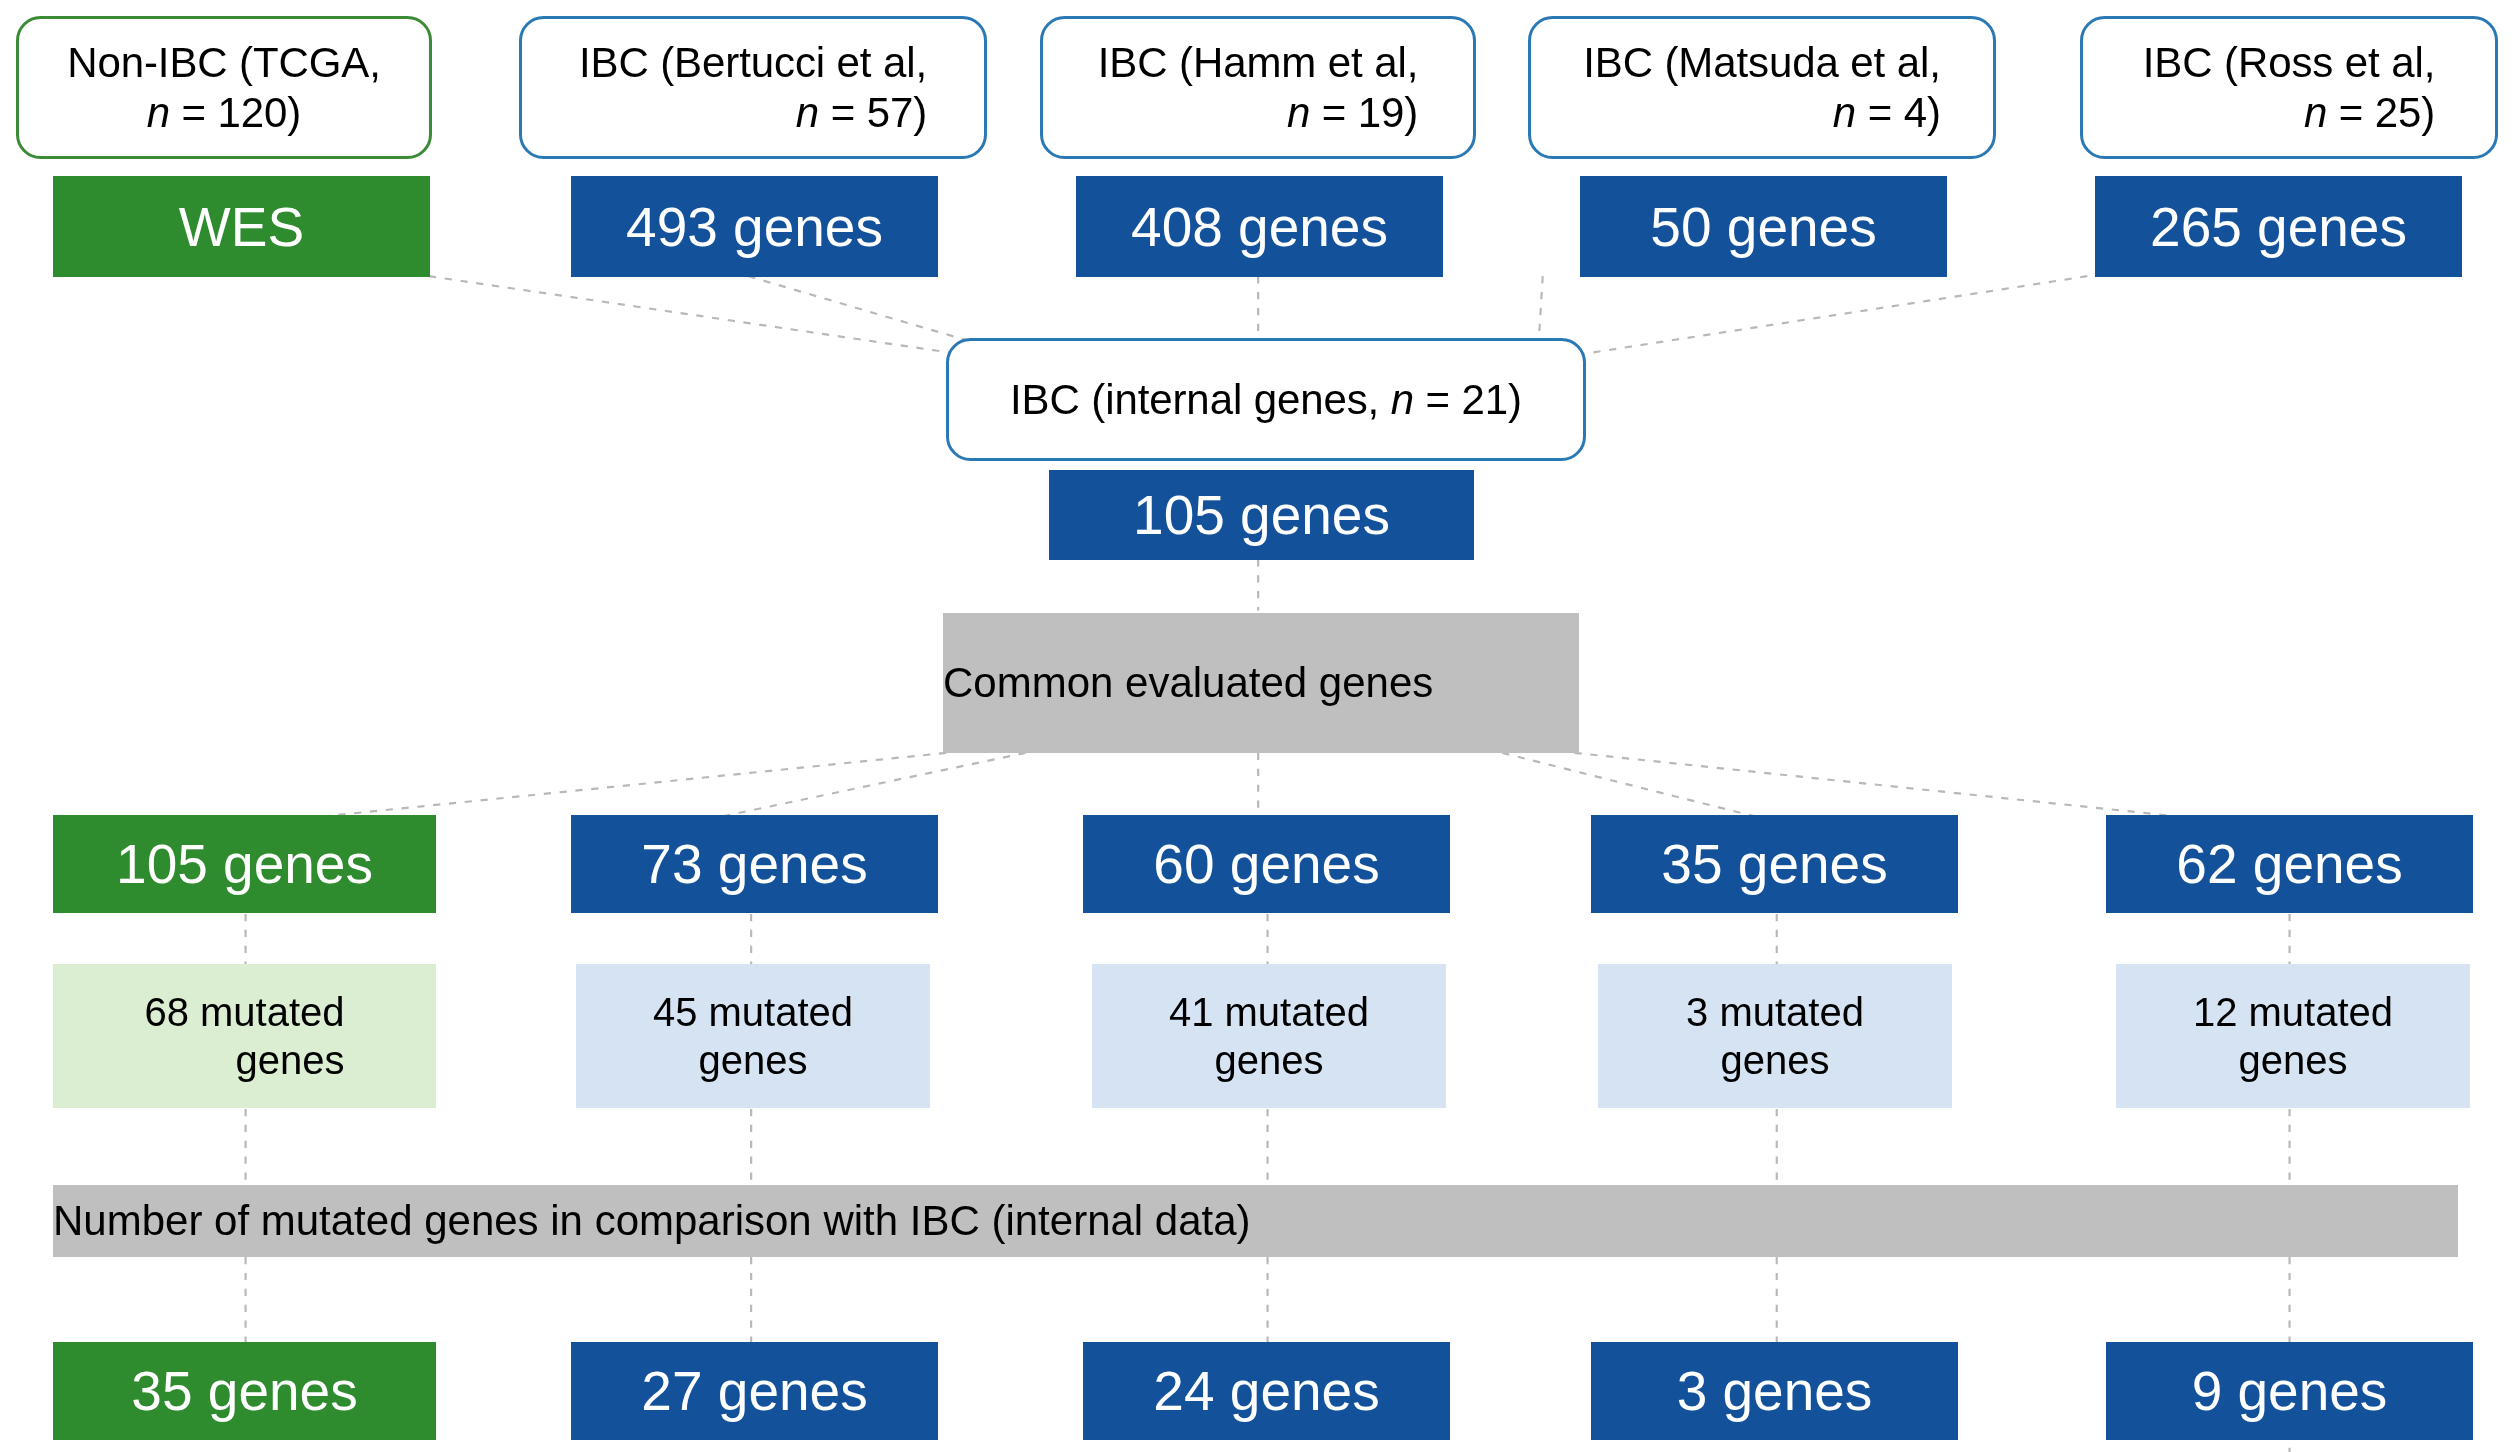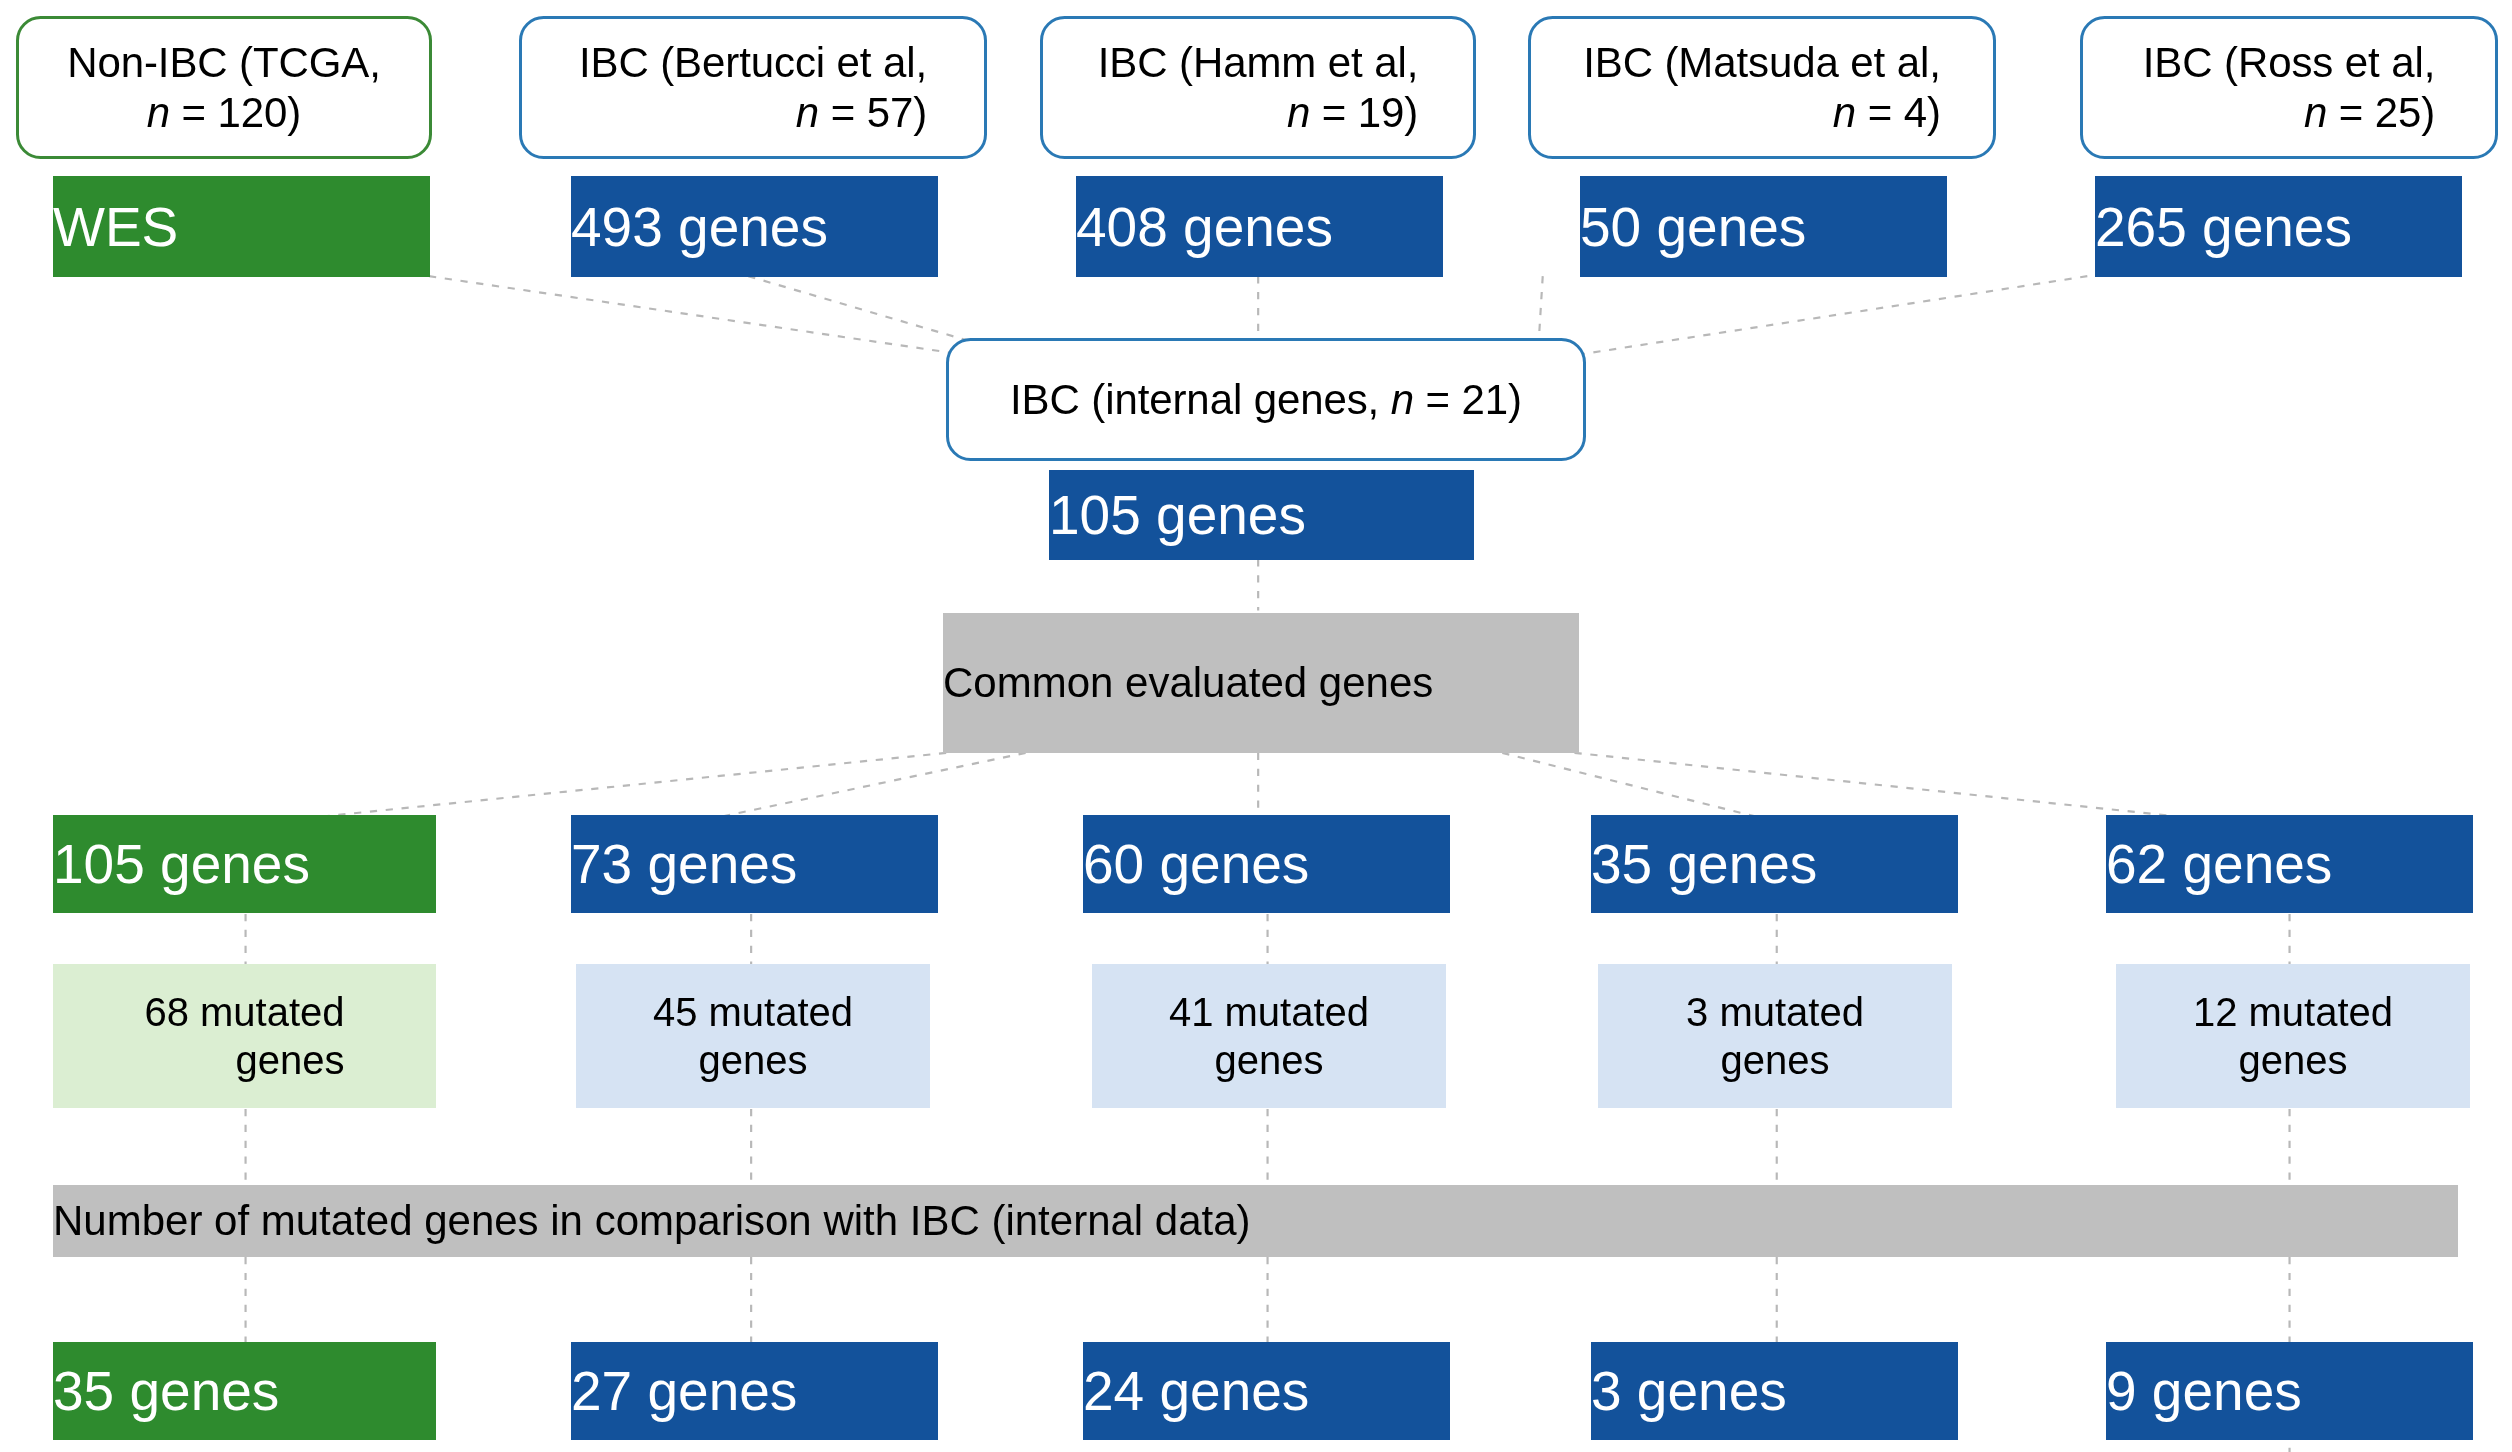--- a/index.html
+++ b/index.html
@@ -45,20 +45,21 @@
   .cohort-box.green-outline { border: 3.6px solid #3b8a36; }
   .cohort-box.blue-outline  { border: 3.6px solid #2a79b5; text-align: right; }
   .cohort-box .n-italic { font-style: italic; }
 
   
   .count-bar {
     position: absolute;
     box-sizing: border-box;
     display: flex;
     align-items: center;
+    justify-content: center;
     text-align: center;
     color: #ffffff;
     font-size: 55px;
     z-index: 2;
   }
   .count-bar.blue  { background: #13529b; }
   .count-bar.green { background: #2e8b2e; }
 
   
   .mutated-box {

